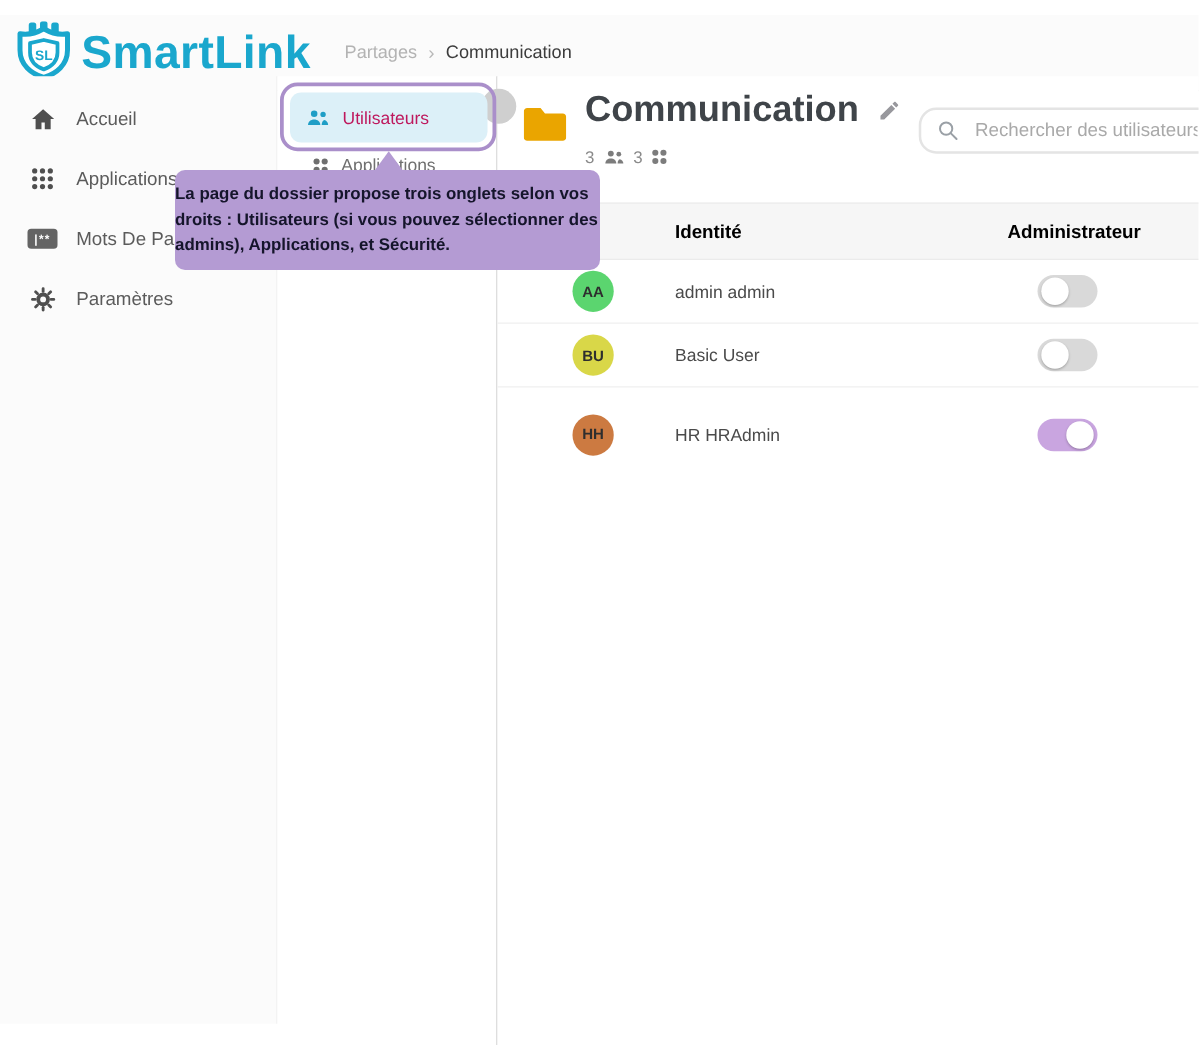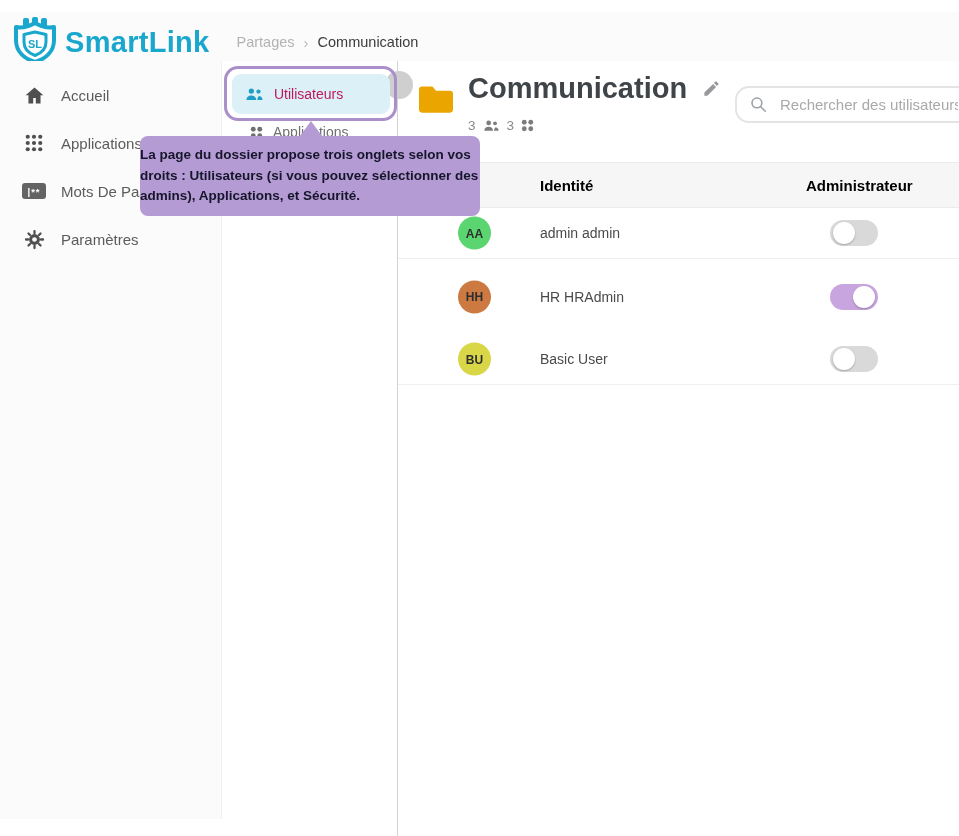--- a/index.html
+++ b/index.html
@@ -3,21 +3,21 @@
 <meta charset="utf-8">
 <style>
   html,body{margin:0;padding:0;background:#fff;}
   .screen{position:relative;width:959px;height:836px;overflow:hidden;background:#fff;
     font-family:"Liberation Sans","DejaVu Sans",sans-serif;}
 
   
   .topbar{position:absolute;top:0;left:0;width:959px;height:61px;background:#fbfbfb;
     border-bottom:1px solid #ececec;display:flex;align-items:center;box-sizing:border-box;margin-top:12px;}
   .brandwrap{display:flex;align-items:center;margin-left:8px;cursor:pointer;}
-  .brand{font-size:29px;font-weight:bold;color:#1aa7cd;margin-left:3px;letter-spacing:.3px;}
+  .brand{font-size:37px;font-weight:bold;color:#1aa7cd;margin-left:3px;letter-spacing:.3px;}
   .breadcrumb{margin-left:27px;font-size:14.5px;display:flex;gap:9px;align-items:center;}
   .bc-parent{color:#b3b3b3;cursor:pointer;}
   .bc-sep{color:#b9b9b9;font-size:15px;}
   .bc-current{color:#3c3c3c;}
 
   
   .sidebar{position:absolute;top:61px;left:0;width:222px;bottom:17px;background:#fbfbfb;
     border-right:1px solid #f1f1f1;padding-top:10px;box-sizing:border-box;}
   .side-item{height:48px;display:flex;align-items:center;padding-left:22px;gap:15px;
     font-size:15px;color:#5b5b5b;cursor:pointer;}
@@ -244,32 +244,32 @@
     <div class="tbody">
 
       <div class="trow">
         <span class="avatar" style="background: rgb(91, 213, 111);">AA</span>
         <span class="uname">admin admin</span>
         <span class="toggle off">
             <span class="knob"></span>
           </span>
       </div>
 
+      <div class="trow">
+        <span class="avatar" style="background: rgb(217, 215, 72);">BU</span>
+        <span class="uname">Basic User</span>
+        <span class="toggle off">
+            <span class="knob"></span>
+          </span>
+      </div>
+
       <div class="trow last">
         <span class="avatar" style="background: rgb(204, 122, 65);">HH</span>
         <span class="uname">HR HRAdmin</span>
         <span class="toggle on">
             <span class="knob"></span>
           </span>
       </div>
 
-      <div class="trow">
-        <span class="avatar" style="background: rgb(217, 215, 72);">BU</span>
-        <span class="uname">Basic User</span>
-        <span class="toggle off">
-            <span class="knob"></span>
-          </span>
-      </div>
-
     </div>
   </div>
 
 </div>
 
 </body></html>

